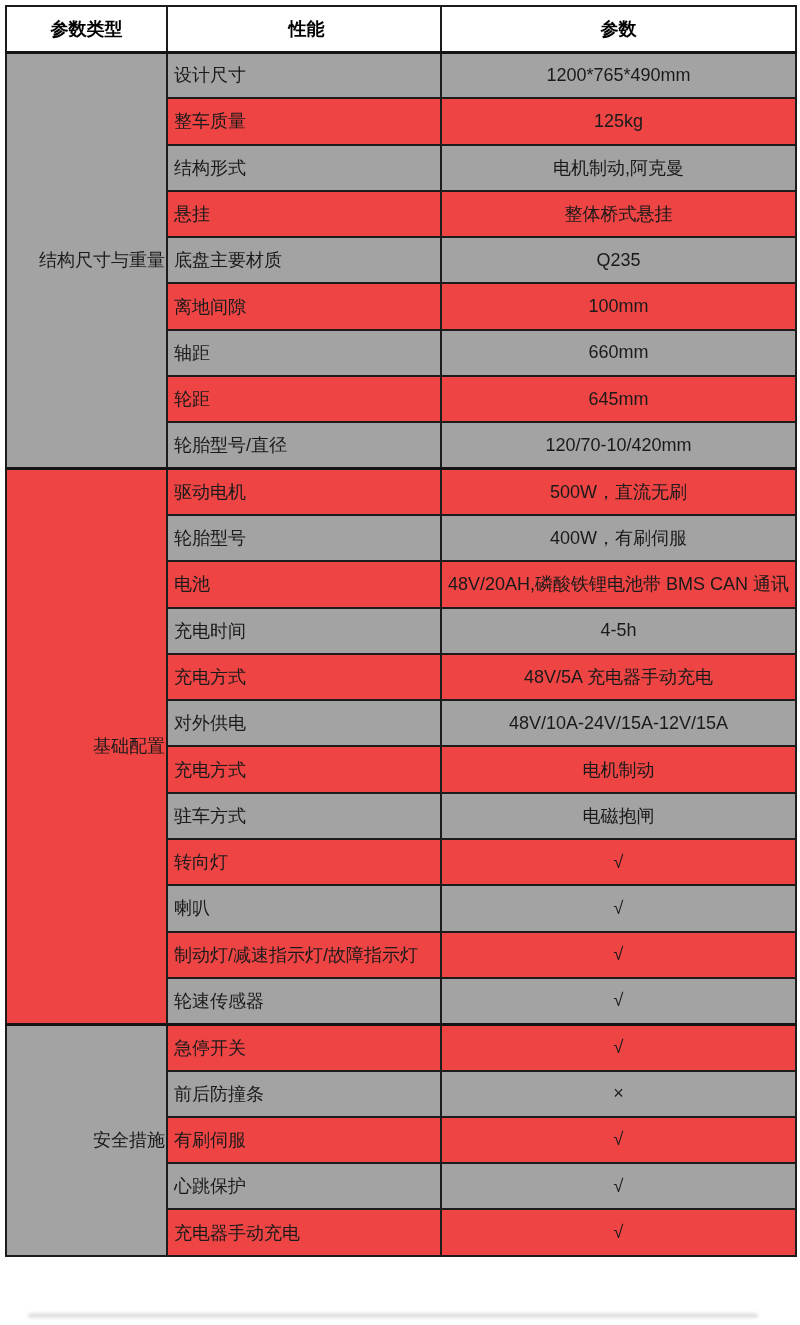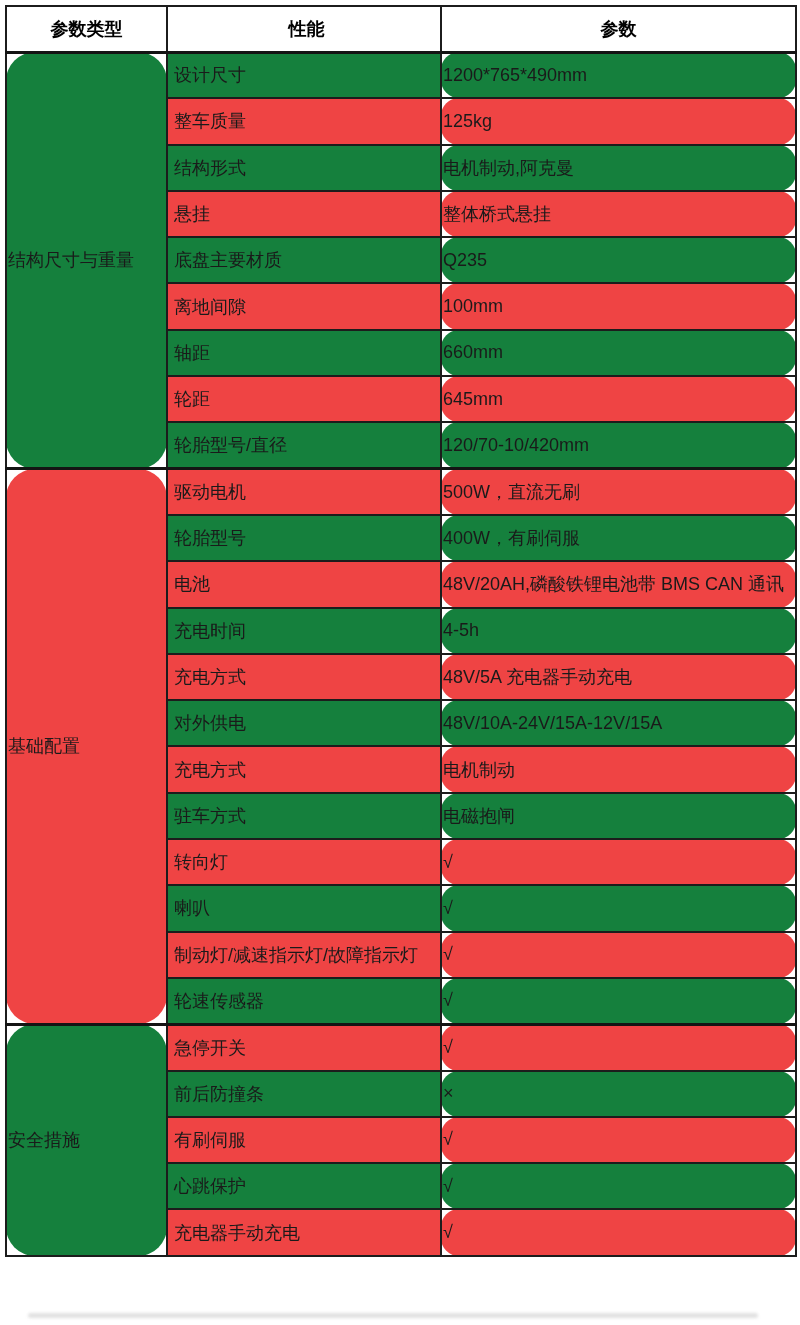--- a/index.html
+++ b/index.html
@@ -41,33 +41,31 @@
     height: 46px;
     background: #ffffff;
     font-weight: bold;
     color: #000000;
     border-bottom: 3px solid #141414;
   }
   th.h-center { text-align: center; }
   th.h-left { text-align: center; padding-left: 6px; }
   tbody td { height: 46.3px; }
   td.cat {
-    text-align: left;
+    text-align: right;
     vertical-align: middle;
-    border-radius: 29px;
   }
   td.label {
     text-align: left;
     padding-left: 6px;
   }
   td.value {
-    text-align: left;
-    border-radius: 18px;
-  }
-  .gray { background: #15803d; }
+    text-align: center;
+  }
+  .gray { background: #a3a3a3; }
   .white { background: #ef4444; }
   tr.section-start td { border-top: 3px solid #141414; }
   
   .bottom-smudge {
     position: absolute;
     left: 28px;
     top: 1313px;
     width: 730px;
     height: 5px;
     background: #c9c9c9;

